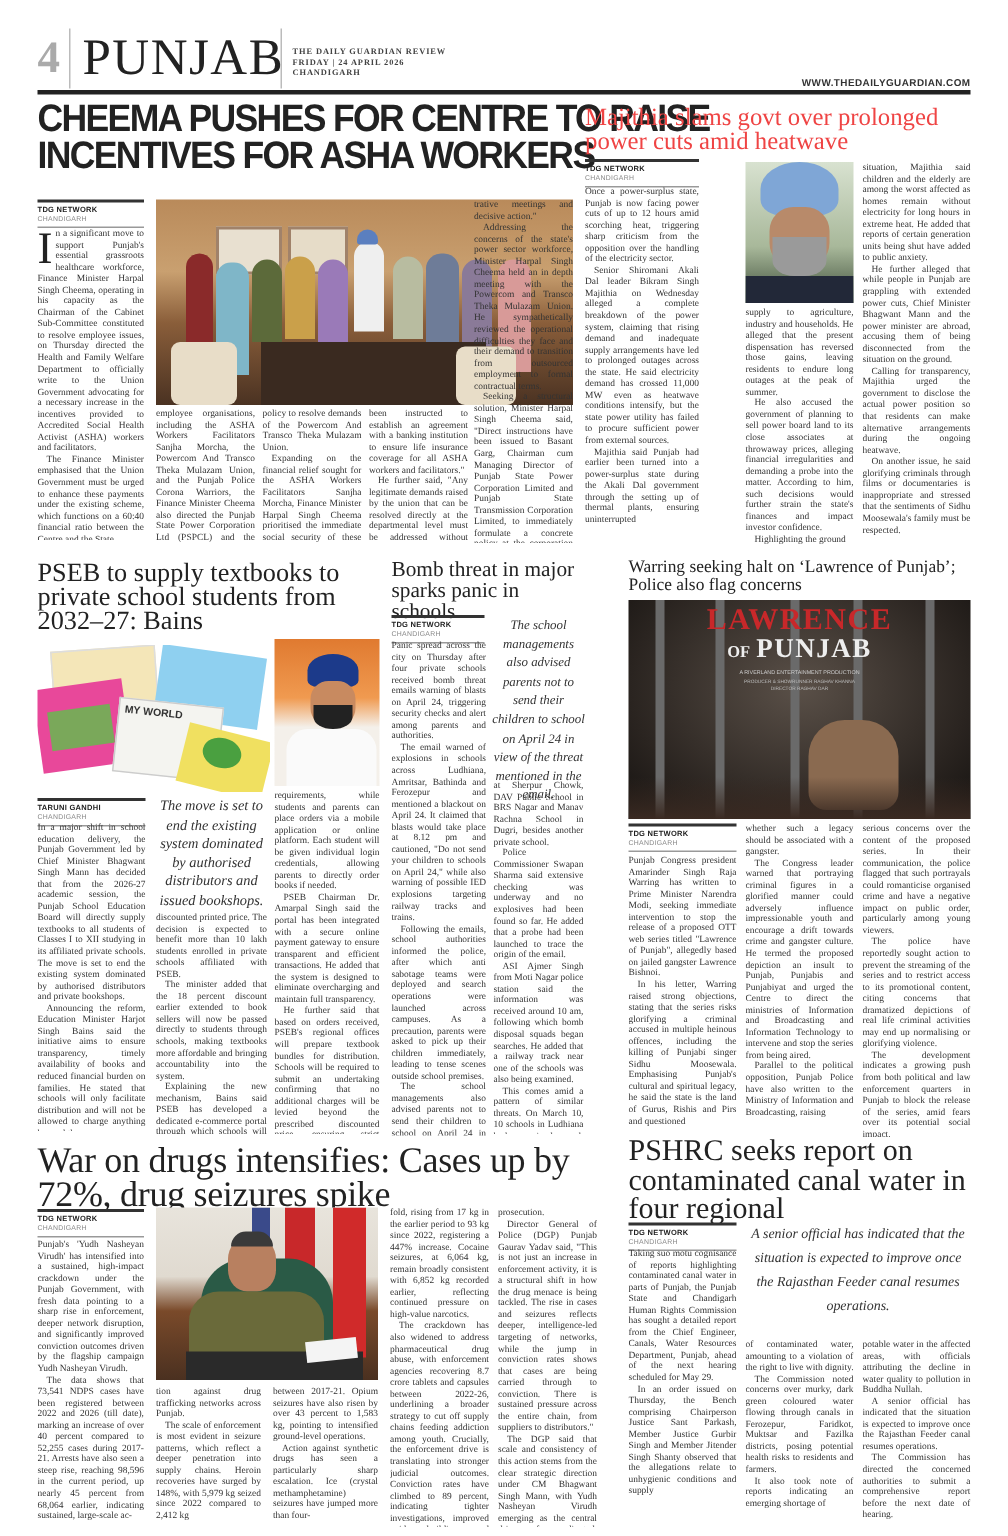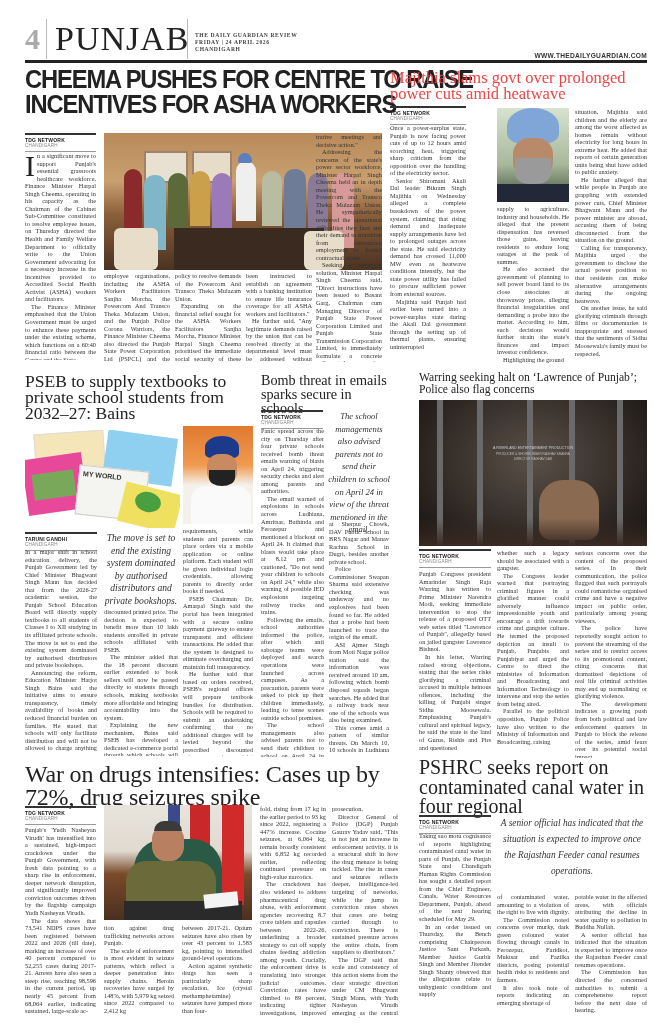--- a/index.html
+++ b/index.html
@@ -131,33 +131,33 @@
   <div class="abs" style="left:8px;top:60px;width:60px;height:38px;border-radius:14px 14px 0 0;background:#fafafa;"></div>
 </div>
 <div class="abs byline" style="left:25px;top:532px;width:72px;">
   <div class="a">TARUNI GANDHI</div>
   <div class="l">CHANDIGARH</div>
 </div>
 <div class="abs body-text" style="left:25px;top:548px;width:72px;height:206px;">
   <p class="noind">In a major shift in school education delivery, the Punjab Government led by Chief Minister Bhagwant Singh Mann has decided that from the 2026-27 academic session, the Punjab School Education Board will directly supply textbooks to all students of Classes I to XII studying in its affiliated private schools. The move is set to end the existing system dominated by authorised distributors and private bookshops.</p>
   <p>Announcing the reform, Education Minister Harjot Singh Bains said the initiative aims to ensure transparency, timely availability of books and reduced financial burden on families. He stated that schools will only facilitate distribution and will not be allowed to charge anything beyond the</p>
 </div>
-<div class="abs quote" style="left:104px;top:532px;width:74px;font-size:9.6px;line-height:12.6px;">The move is set to end the existing system dominated by authorised distributors and private bookshops.</div>
+<div class="abs quote" style="left:104px;top:532px;width:74px;font-size:9.6px;line-height:12.6px;">The move is set to end the existing system dominated by authorised distributors and issued bookshops.</div>
 <div class="abs body-text" style="left:104px;top:608px;width:74px;height:148px;">
   <p class="noind">discounted printed price. The decision is expected to benefit more than 10 lakh students enrolled in private schools affiliated with PSEB.</p>
   <p>The minister added that the 18 percent discount earlier extended to book sellers will now be passed directly to students through schools, making textbooks more affordable and bringing accountability into the system.</p>
   <p>Explaining the new mechanism, Bains said PSEB has developed a dedicated e-commerce portal through which schools will upload class-wise and subject-wise</p>
 </div>
 <div class="abs body-text" style="left:183px;top:527px;width:70px;height:229px;">
   <p class="noind">requirements, while students and parents can place orders via a mobile application or online platform. Each student will be given individual login credentials, allowing parents to directly order books if needed.</p>
   <p>PSEB Chairman Dr. Amarpal Singh said the portal has been integrated with a secure online payment gateway to ensure transparent and efficient transactions. He added that the system is designed to eliminate overcharging and maintain full transparency.</p>
   <p>He further said that based on orders received, PSEB's regional offices will prepare textbook bundles for distribution. Schools will be required to submit an undertaking confirming that no additional charges will be levied beyond the prescribed discounted price, ensuring strict compliance with the new policy.</p>
 </div>
 
-<div class="abs serif" style="left:261px;top:373px;width:128px;font-size:14.2px;line-height:14px;color:#222;white-space:normal;">Bomb threat in emails sparks secure in schools</div>
+<div class="abs serif" style="left:261px;top:373px;width:128px;font-size:14.2px;line-height:14px;color:#222;white-space:normal;">Bomb threat in major sparks panic in schools</div>
 <div class="abs byline" style="left:261px;top:410px;width:62px;">
   <div class="a">TDG NETWORK</div>
   <div class="l">CHANDIGARH</div>
 </div>
 <div class="abs body-text" style="left:261px;top:427px;width:63px;height:330px;">
   <p class="noind">Panic spread across the city on Thursday after four private schools received bomb threat emails warning of blasts on April 24, triggering security checks and alert among parents and authorities.</p>
   <p>The email warned of explosions in schools across Ludhiana, Amritsar, Bathinda and Ferozepur and mentioned a blackout on April 24. It claimed that blasts would take place at 8.12 pm and cautioned, "Do not send your children to schools on April 24," while also warning of possible IED explosions targeting railway tracks and trains.</p>
   <p>Following the emails, school authorities informed the police, after which anti sabotage teams were deployed and search operations were launched across campuses. As a precaution, parents were asked to pick up their children immediately, leading to tense scenes outside school premises.</p>
   <p>The school managements also advised parents not to send their children to school on April 24 in view of the threat mentioned in the email.</p>
 
@@ -172,20 +172,25 @@
 
 <div class="abs serif" style="left:419px;top:372px;width:240px;font-size:11.6px;line-height:12.4px;color:#222;">Warring seeking halt on ‘Lawrence of Punjab’; Police also flag concerns</div>
 <div class="abs photo" style="left:419px;top:400px;width:228px;height:146px;background:radial-gradient(ellipse at 50% 40%,#5a5048 0%,#2a2420 70%,#151210 100%);">
   <div class="abs" style="left:18px;top:0;width:6px;height:146px;background:#6a6a6a;"></div>
   <div class="abs" style="left:58px;top:0;width:6px;height:146px;background:#6a6a6a;"></div>
   <div class="abs" style="left:108px;top:0;width:6px;height:146px;background:#6a6a6a;"></div>
   <div class="abs" style="left:150px;top:0;width:6px;height:146px;background:#6a6a6a;"></div>
   <div class="abs" style="left:198px;top:0;width:6px;height:146px;background:#6a6a6a;"></div>
   <div class="abs" style="left:120px;top:80px;width:60px;height:60px;border-radius:40% 40% 20% 20%;background:#8a6a50;"></div>
   <div class="abs" style="left:0;top:118px;width:228px;height:28px;background:linear-gradient(180deg,transparent,#3a2a22);"></div>
+  <div class="abs serif" style="left:0;width:228px;top:2px;text-align:center;font-size:20px;font-weight:bold;color:#c8282a;letter-spacing:1px;">LAWRENCE</div>
+  <div class="abs serif" style="left:0;width:228px;top:22px;text-align:center;color:#eee;font-weight:bold;">
+    <span style="font-size:11px;">OF</span>
+    <span style="font-size:18px;letter-spacing:1px;">PUNJAB</span>
+  </div>
   <div class="abs sans" style="left:0;width:228px;top:46px;text-align:center;font-size:3.6px;color:#ccc;">A RIVERLAND ENTERTAINMENT PRODUCTION</div>
   <div class="abs sans" style="left:0;width:228px;top:52px;text-align:center;font-size:3.2px;color:#bbb;">PRODUCER &amp; SHOWRUNNER  RAGHAV KHANNA</div>
   <div class="abs sans" style="left:0;width:228px;top:57px;text-align:center;font-size:3.2px;color:#bbb;">DIRECTOR  RAGHAV DAR</div>
 </div>
 <div class="abs byline" style="left:419px;top:549px;width:72px;">
   <div class="a">TDG NETWORK</div>
   <div class="l">CHANDIGARH</div>
 </div>
 <div class="abs body-text" style="left:419px;top:570px;width:72px;height:188px;">
   <p class="noind">Punjab Congress president Amarinder Singh Raja Warring has written to Prime Minister Narendra Modi, seeking immediate intervention to stop the release of a proposed OTT web series titled "Lawrence of Punjab", allegedly based on jailed gangster Lawrence Bishnoi.</p>

